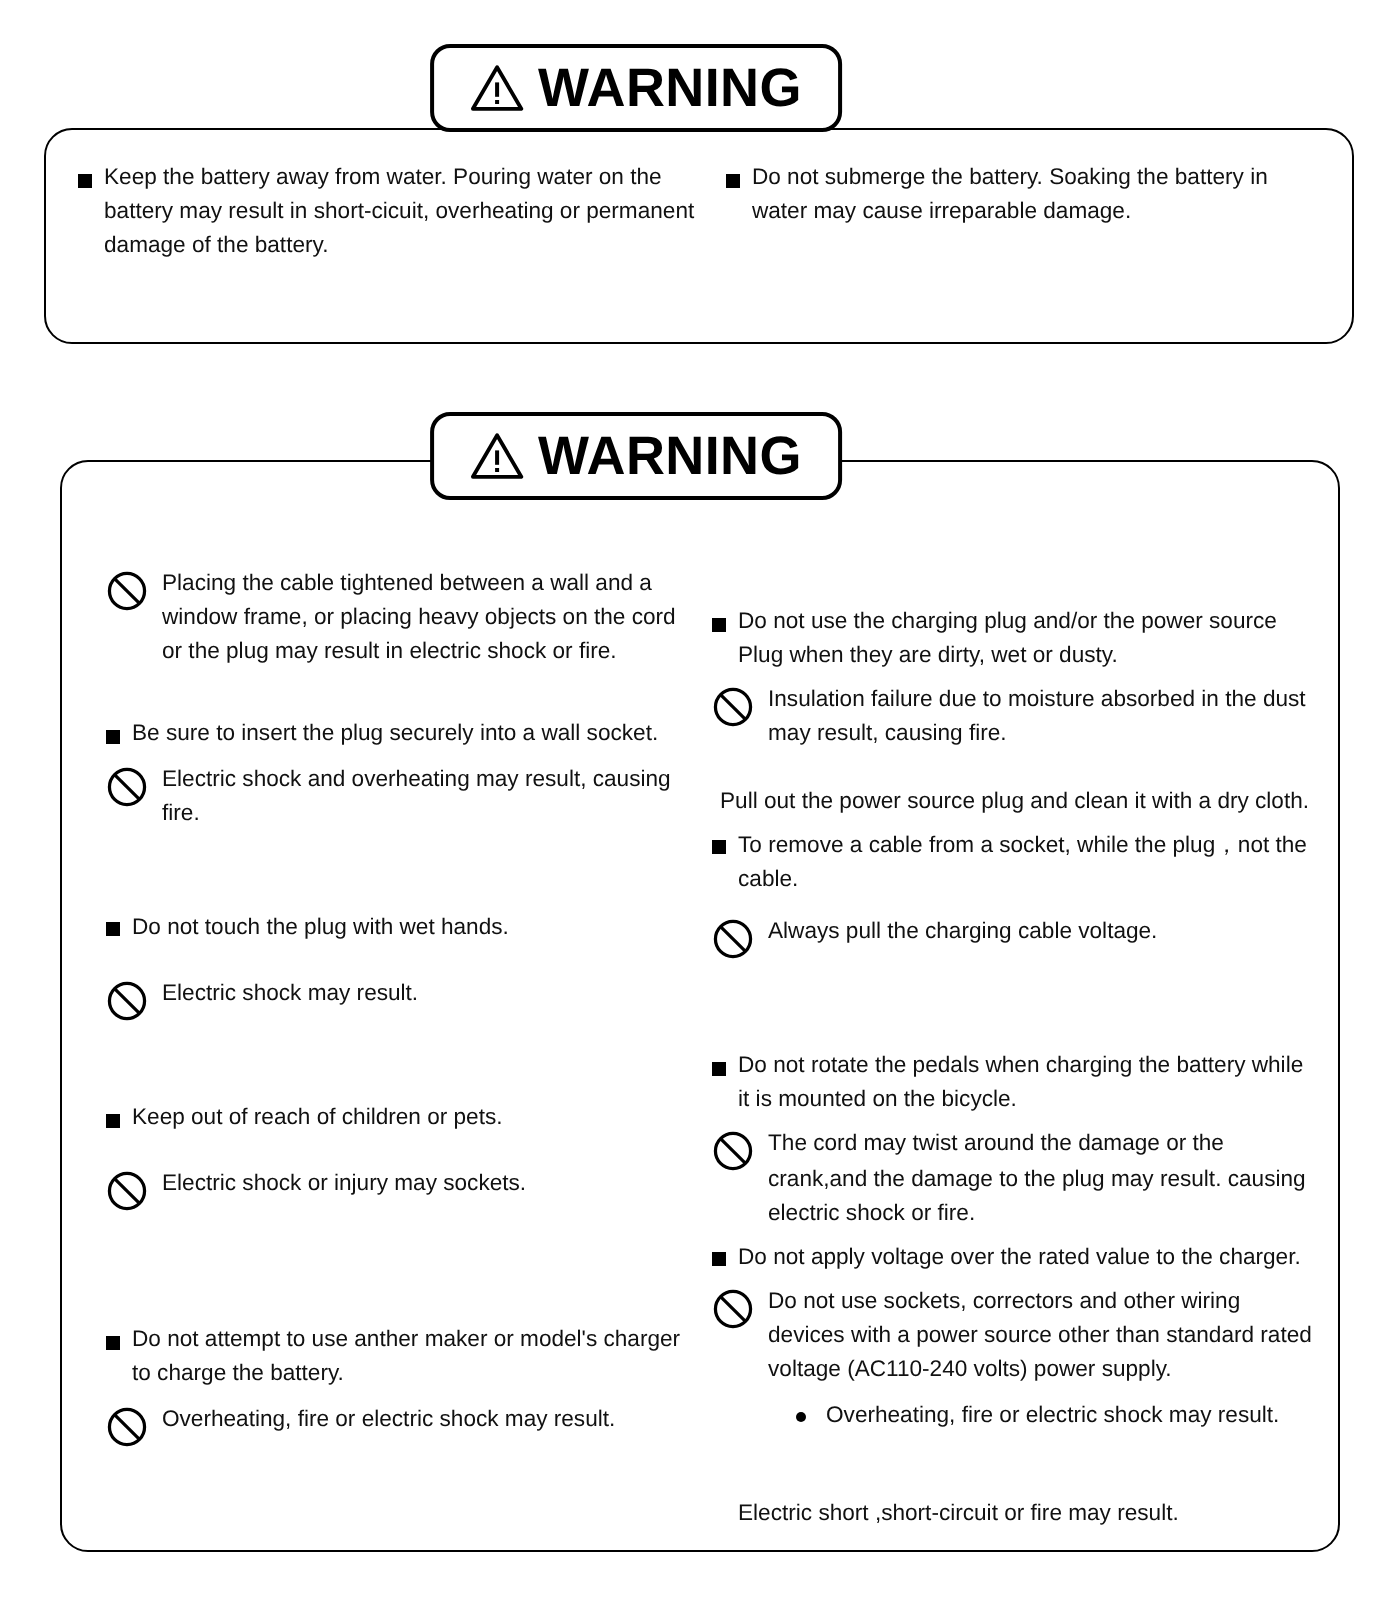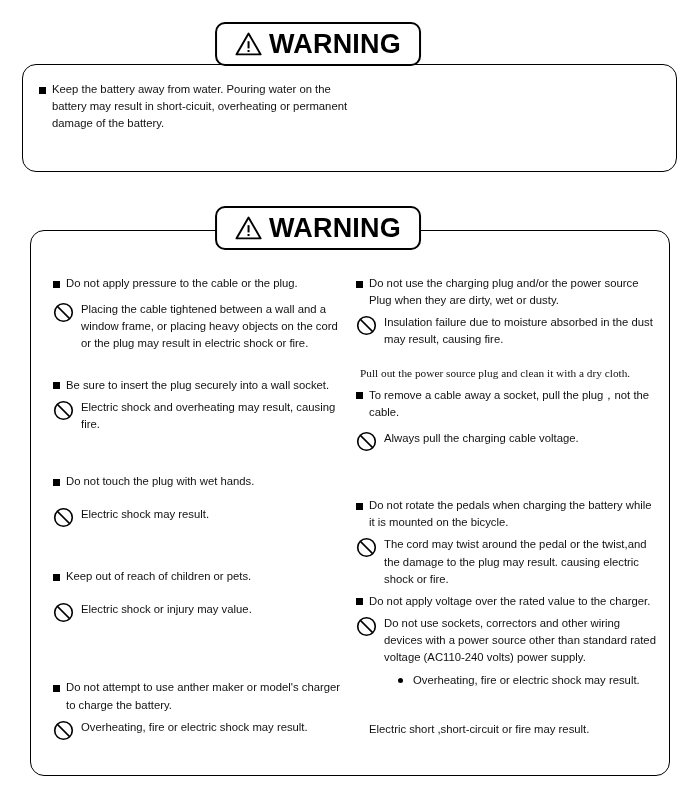--- a/index.html
+++ b/index.html
@@ -88,21 +88,21 @@
   }
   #box-electrical .cols {
     padding: 44px 12px 10px 22px;
   }
   .col {
     box-sizing: border-box;
   }
   #box-battery .col-left  { width: 325px; padding-right: 8px; }
   #box-battery .col-right { width: 300px; }
   #box-electrical .col-left  { width: 300px; padding-right: 6px; }
-  #box-electrical .col-right { width: 306px; padding-left: 4px; }
+  #box-electrical .col-right { width: 306px; padding-left: 4px; margin-top: 28px; }
 
   
   .item {
     display: flex;
     align-items: flex-start;
     font-size: 11.3px;
     line-height: 1.52;
     color: #111;
   }
   .item .txt {
@@ -142,21 +142,21 @@
   }
 
   
   .plain {
     font-size: 11.3px;
     line-height: 1.52;
     white-space: pre-line;
     color: #111;
   }
   .plain.pad-left  { padding-left: 13px; }
-  .plain.pad-left2 { padding-left: 4px; font-family: Liberation Serif, serif; }
+  .plain.pad-left2 { padding-left: 4px; }
 
   
   .gap-xs { height: 5px; }
   .gap-s  { height: 9px; }
   .gap-m  { height: 16px; }
   .gap-l  { height: 24px; }
   .gap-xxl{ height: 40px; }
 </style>
 </head>
 <body>
@@ -173,41 +173,43 @@
   </div>
 
   <div class="warn-box" id="box-battery">
     <div class="cols">
       <div class="col col-left">
         <div class="item">
           <span class="sq-bullet"></span>
           <span class="txt">Keep the battery away from water. Pouring water on the battery may result in short-cicuit, overheating or permanent damage of the battery.</span>
         </div>
       </div>
+      <div class="col col-right">
+        <div class="item">
+          <span class="sq-bullet"></span>
+          <span class="txt">Do not submerge the battery. Soaking the battery in water may cause irreparable damage.</span>
+        </div>
+      </div>
     </div>
   </div>
 
   <div class="warning-banner" style="top:206px;">
     <svg class="tri-icon" viewBox="0 0 27 24">
       <path d="M13.5 1.6 L25.6 22.4 L1.4 22.4 Z" fill="none" stroke="#000" stroke-width="1.9" stroke-linejoin="round"></path>
       <rect x="12.5" y="9.2" width="2" height="7.2" fill="#000"></rect>
       <rect x="12.5" y="18" width="2" height="2" fill="#000"></rect>
     </svg>
     <span class="warning-word">WARNING</span>
   </div>
 
   <div class="warn-box" id="box-electrical">
     <div class="cols">
 
       <div class="col col-left">
 
-        <div class="item">
-          <span class="sq-bullet"></span>
-          <span class="txt">Do not apply pressure to the cable or the plug.</span>
-        </div>
 
         <div class="gap-s"></div>
 
         <div class="item">
           <svg class="no-icon" viewBox="0 0 22 22">
             <circle cx="11" cy="11" r="9.2" fill="none" stroke="#000" stroke-width="1.7"></circle>
             <line x1="4.6" y1="4.6" x2="17.4" y2="17.4" stroke="#000" stroke-width="1.7"></line>
           </svg>
           <span class="txt">Placing the cable tightened between a wall and a window frame, or placing heavy objects on the cord or the plug may result in electric shock or fire.</span>
         </div>
@@ -253,21 +255,21 @@
           <span class="txt">Keep out of reach of children or pets.</span>
         </div>
 
         <div class="gap-m"></div>
 
         <div class="item">
           <svg class="no-icon" viewBox="0 0 22 22">
             <circle cx="11" cy="11" r="9.2" fill="none" stroke="#000" stroke-width="1.7"></circle>
             <line x1="4.6" y1="4.6" x2="17.4" y2="17.4" stroke="#000" stroke-width="1.7"></line>
           </svg>
-          <span class="txt">Electric shock or injury may value.</span>
+          <span class="txt">Electric shock or injury may sockets.</span>
         </div>
 
         <div class="gap-xxl"></div>
         <div class="gap-m"></div>
 
         <div class="item">
           <span class="sq-bullet"></span>
           <span class="txt">Do not attempt to use anther maker or model's charger to charge the battery.</span>
         </div>
 
@@ -301,21 +303,21 @@
         </div>
 
         <div class="gap-m"></div>
 
         <div class="plain pad-left2">Pull out the power source plug and clean it with a dry cloth.</div>
 
         <div class="gap-xs"></div>
 
         <div class="item">
           <span class="sq-bullet"></span>
-          <span class="txt">To remove a cable away a socket, pull the plug，not the cable.</span>
+          <span class="txt">To remove a cable from a socket, while the plug，not the cable.</span>
         </div>
 
         <div class="gap-s"></div>
 
         <div class="item">
           <svg class="no-icon" viewBox="0 0 22 22">
             <circle cx="11" cy="11" r="9.2" fill="none" stroke="#000" stroke-width="1.7"></circle>
             <line x1="4.6" y1="4.6" x2="17.4" y2="17.4" stroke="#000" stroke-width="1.7"></line>
           </svg>
           <span class="txt">Always pull the charging cable voltage.</span>
@@ -329,21 +331,21 @@
           <span class="txt">Do not rotate the pedals when charging the battery while it is mounted on the bicycle.</span>
         </div>
 
         <div class="gap-xs"></div>
 
         <div class="item">
           <svg class="no-icon" viewBox="0 0 22 22">
             <circle cx="11" cy="11" r="9.2" fill="none" stroke="#000" stroke-width="1.7"></circle>
             <line x1="4.6" y1="4.6" x2="17.4" y2="17.4" stroke="#000" stroke-width="1.7"></line>
           </svg>
-          <span class="txt">The cord may twist around the pedal or the twist,and the damage to the plug may result. causing electric shock or fire.</span>
+          <span class="txt">The cord may twist around the damage or the crank,and the damage to the plug may result. causing electric shock or fire.</span>
         </div>
 
         <div class="gap-xs"></div>
 
         <div class="item">
           <span class="sq-bullet"></span>
           <span class="txt">Do not apply voltage over the rated value to the charger.</span>
         </div>
 
         <div class="gap-xs"></div>

